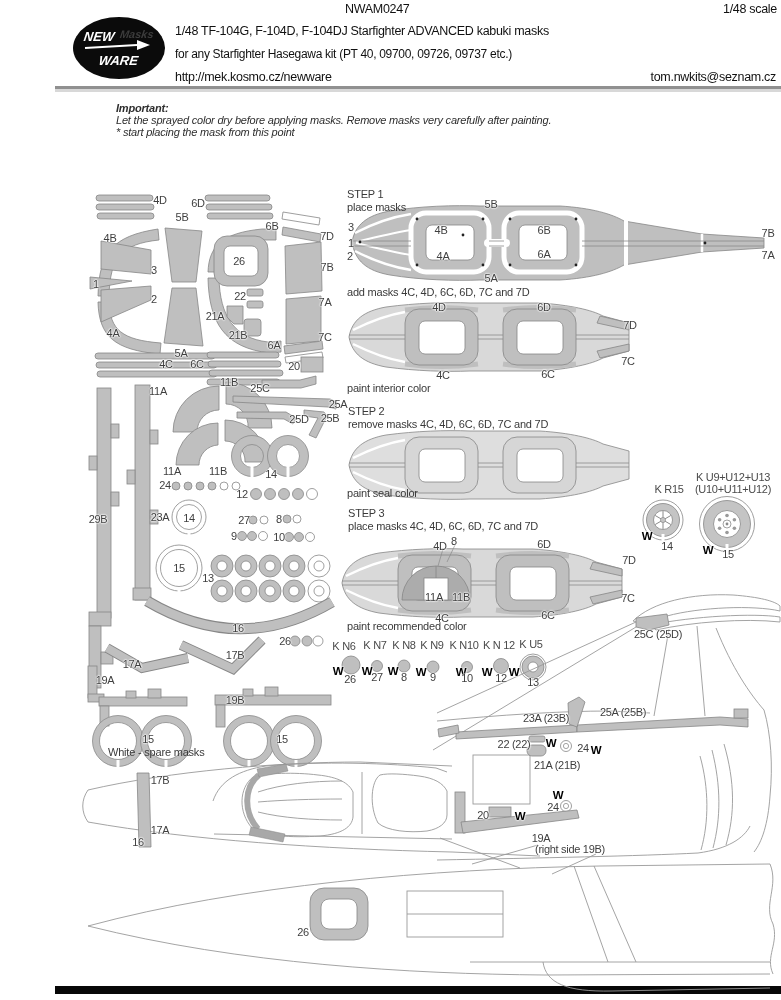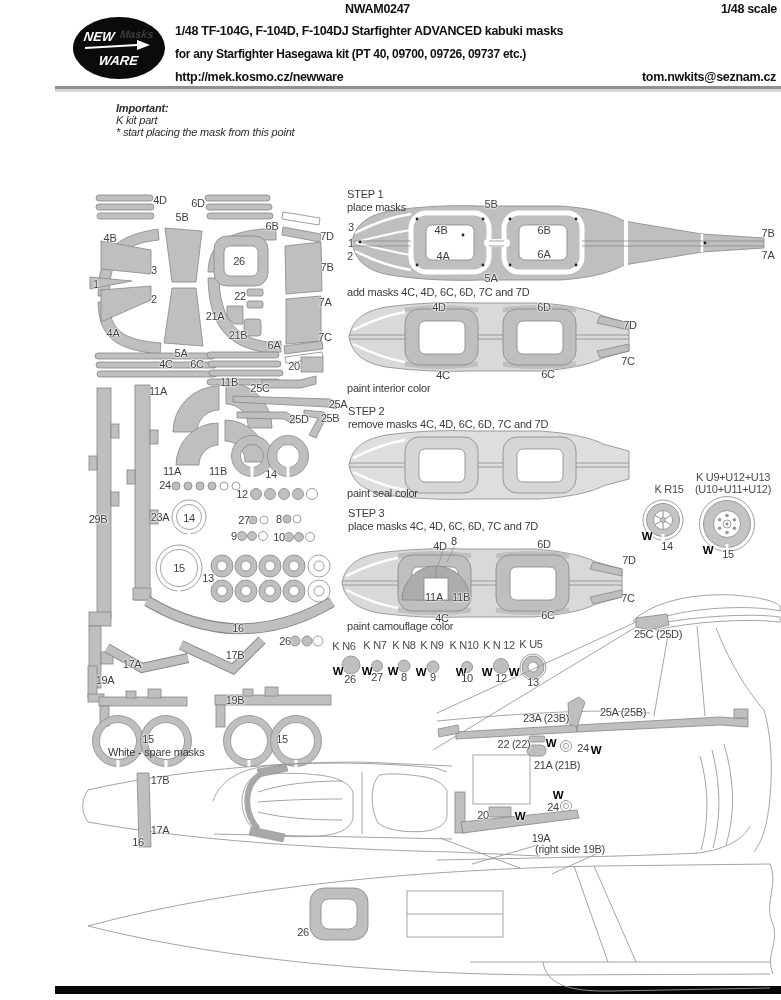--- a/index.html
+++ b/index.html
@@ -6,21 +6,21 @@
   body{width:781px;height:1000px;position:relative;background:#fff;overflow:hidden;
        font-family:"Liberation Sans",sans-serif;color:#222;}
   #art{position:absolute;left:0;top:0;z-index:1;}
   .lbl{position:absolute;transform:translate(-50%,-50%);font-size:11px;color:#3f3f3f;
        letter-spacing:-0.3px;white-space:nowrap;z-index:3;
        text-shadow:0 0 2px #fff,0 0 2px #fff,0 0 2px #fff,0 0 1px #fff;}
   .lbl.w{font-weight:bold;color:#000;font-size:11.5px;}
   .lbl.k{color:#4a4a4a;}
   .tblock{position:absolute;font-size:11px;line-height:12.5px;color:#3a3a3a;
           letter-spacing:-0.2px;white-space:nowrap;z-index:3;}
-  .hdr{position:absolute;font-weight:bold;color:#111;letter-spacing:-0.3px;white-space:nowrap;z-index:3;}
+  .hdr{position:absolute;font-weight:normal;color:#111;letter-spacing:-0.3px;white-space:nowrap;z-index:3;}
   .hdr.code{left:345px;top:2px;font-size:12.5px;}
   .hdr.scale{right:4px;top:2px;font-size:12.5px;}
   .hdr.t1{left:175px;top:24px;font-size:12.5px;}
   .hdr.t2{left:175px;top:47px;font-size:12px;}
   .hdr.web{left:175px;top:70px;font-size:12.5px;}
   .hdr.mail{right:5px;top:70px;font-size:12.5px;}
   .logo{position:absolute;left:73px;top:17px;width:92px;height:62px;background:#0b0b0b;
         border-radius:50%;z-index:3;}
   .logo span{position:absolute;font-style:italic;font-weight:bold;transform:skewX(-8deg);}
   .logo .l1{left:11px;top:12px;color:#fff;font-size:13px;letter-spacing:0;}
@@ -456,40 +456,40 @@
   <span class="l3">WARE</span>
 </div>
 
 <div class="hdr t1">1/48 TF-104G, F-104D, F-104DJ Starfighter ADVANCED kabuki masks</div>
 <div class="hdr t2">for any Starfighter Hasegawa kit (PT 40, 09700, 09726, 09737 etc.)</div>
 <div class="hdr web">http://mek.kosmo.cz/newware</div>
 <div class="hdr mail">tom.nwkits@seznam.cz</div>
 
 <div class="notes">
   <div class="h">Important:</div>
-  <div>K kit part</div>
+  <div>Let the sprayed color dry before applying masks. Remove masks very carefully after painting.</div>
   <div>*  start placing the mask from this point</div>
 </div>
 
 <div class="tblock" style="left:347px;top:188px">
   <div>STEP 1</div>
   <div>place masks</div>
 </div>
 <div class="tblock" style="left:347px;top:286px">add masks 4C, 4D, 6C, 6D, 7C and 7D</div>
 <div class="tblock" style="left:347px;top:382px">paint interior color</div>
 <div class="tblock" style="left:348px;top:405px">
   <div>STEP 2</div>
   <div>remove masks 4C, 4D, 6C, 6D, 7C and 7D</div>
 </div>
 <div class="tblock" style="left:347px;top:487px">paint seal color</div>
 <div class="tblock" style="left:348px;top:507px">
   <div>STEP 3</div>
   <div>place masks 4C, 4D, 6C, 6D, 7C and 7D</div>
 </div>
-<div class="tblock" style="left:347px;top:620px">paint camouflage color</div>
+<div class="tblock" style="left:347px;top:620px">paint recommended color</div>
 <div class="tblock" style="left:108px;top:746px">White - spare masks</div>
 
 <div id="labels" style="position:absolute;left:0;top:0;width:781px;height:1000px;z-index:3;pointer-events:none;">
     <span class="lbl" style="left: 160px; top: 200px;">4D</span>
     <span class="lbl" style="left: 198px; top: 203px;">6D</span>
     <span class="lbl" style="left: 182px; top: 217px;">5B</span>
     <span class="lbl" style="left: 110px; top: 238px;">4B</span>
     <span class="lbl" style="left: 272px; top: 226px;">6B</span>
     <span class="lbl" style="left: 327px; top: 236px;">7D</span>
     <span class="lbl" style="left: 239px; top: 261px;">26</span>

